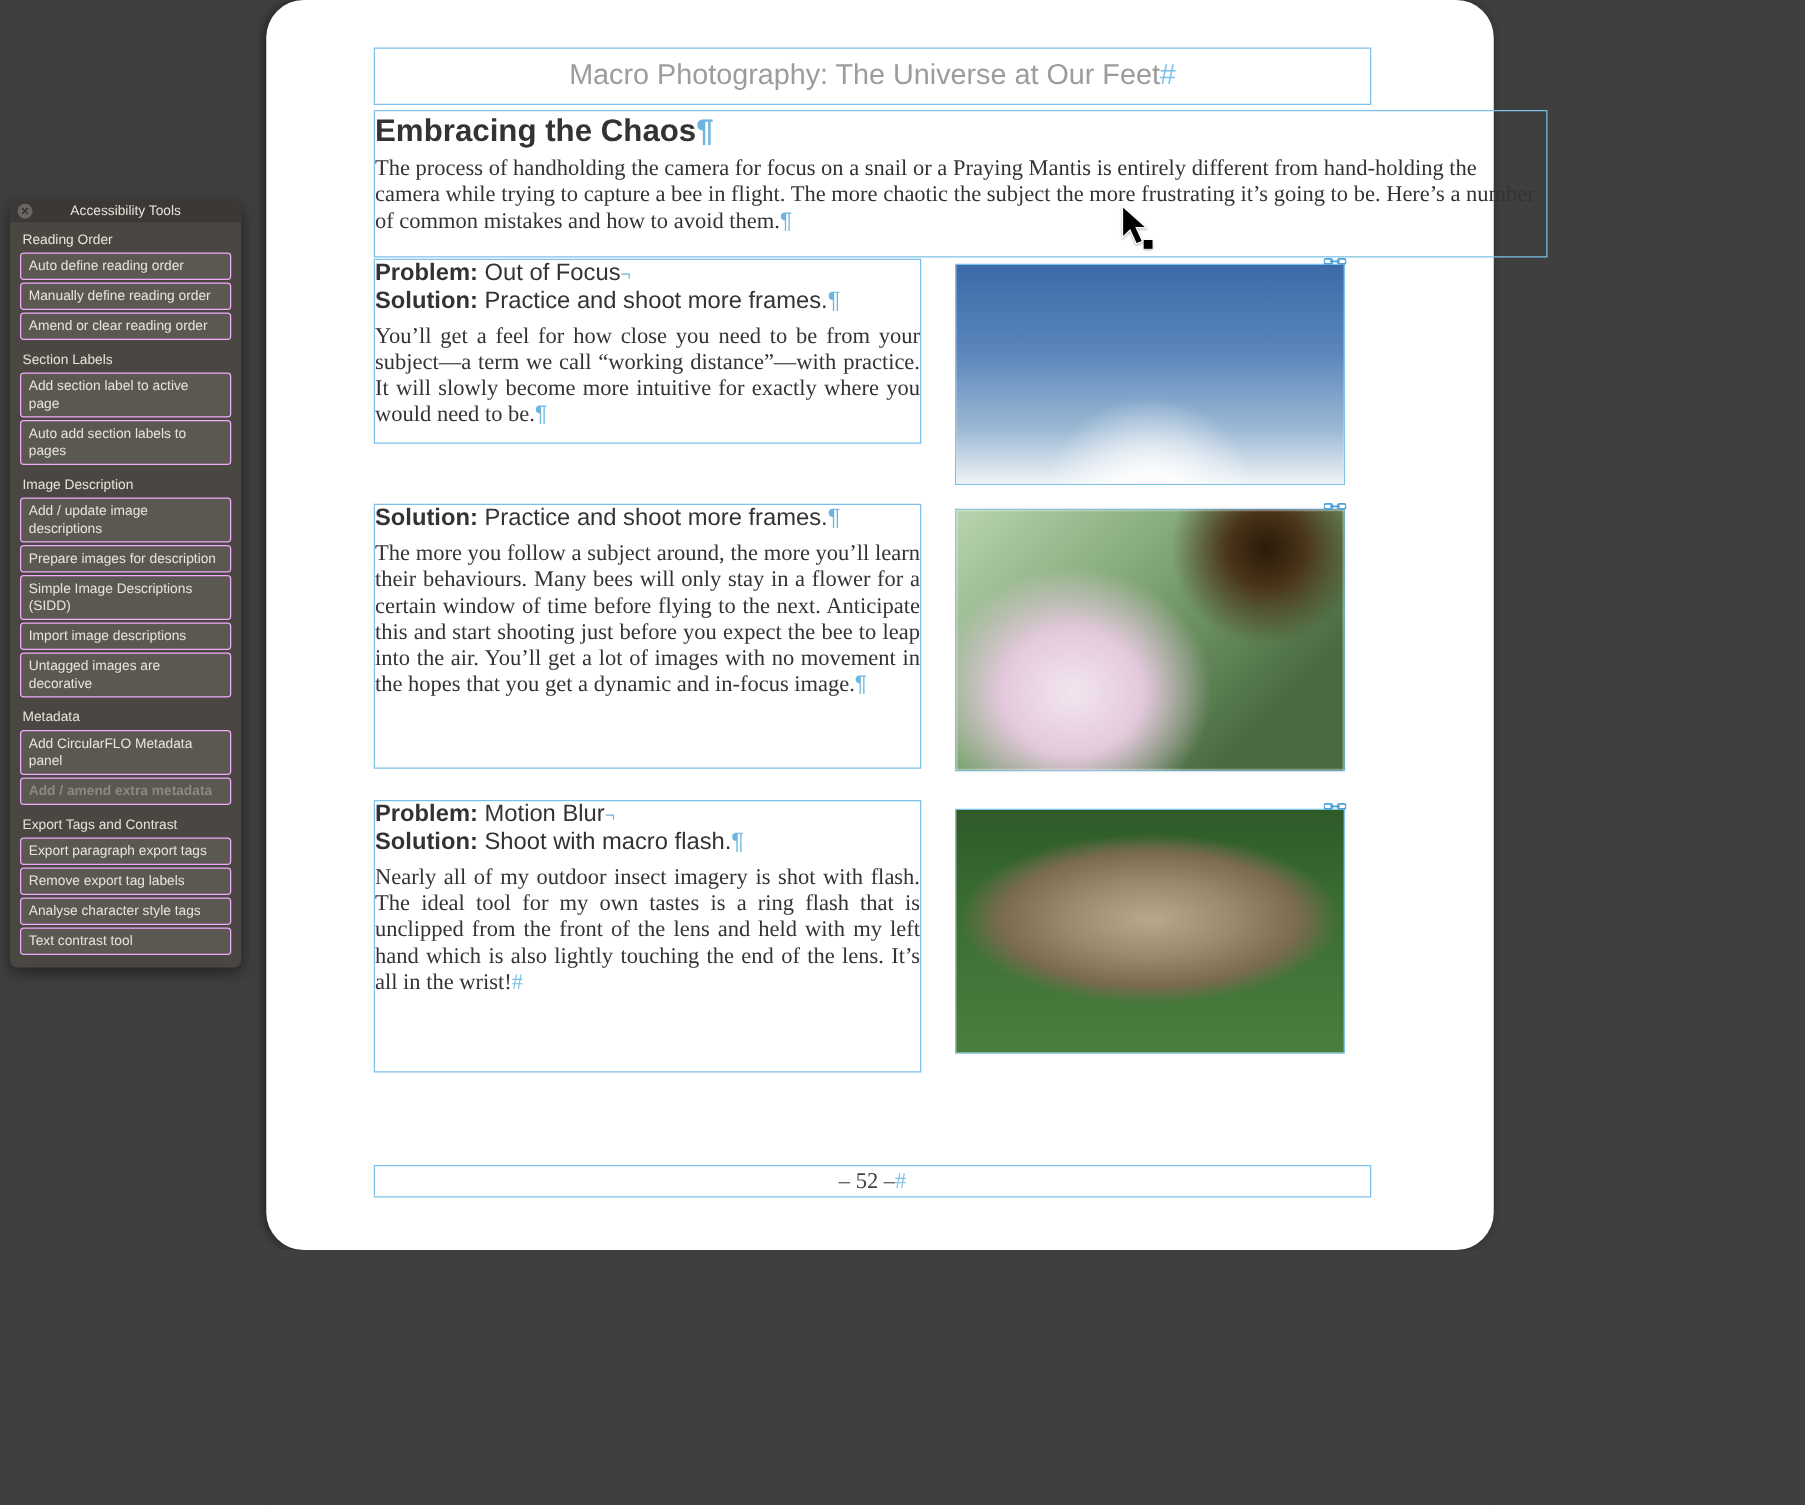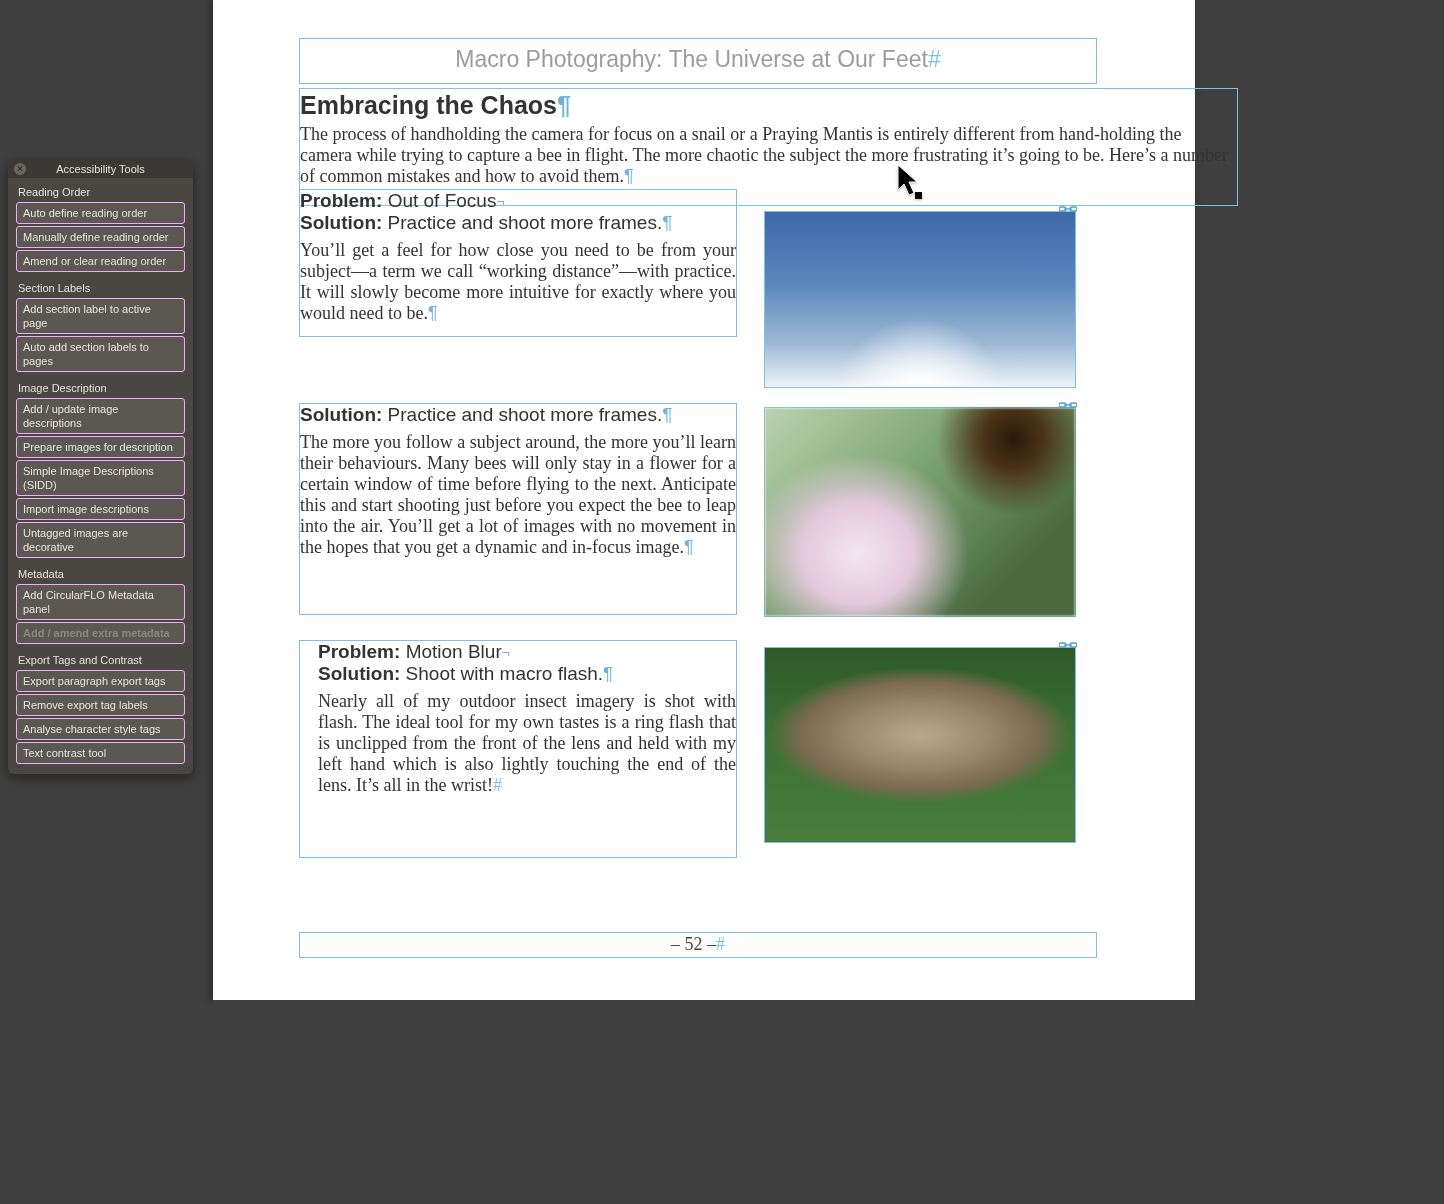--- a/index.html
+++ b/index.html
@@ -71,20 +71,21 @@
 
   
   .doc{
     position:absolute;
     left:213px;
     top:0;
     width:982px;
     height:1000px;
     background:#fff;
     box-shadow:-2px 0 8px rgba(0,0,0,.4);
+    border-radius:30px;
   }
 
   .frame{
     position:absolute;
     border:1px solid #7ec1e8;
     box-sizing:border-box;
   }
 
   .header-frame{
     left:86px;top:38px;width:798px;height:46px;
@@ -108,23 +109,23 @@
     margin:0;
     font-size:18px;
     line-height:21px;
     color:#333;
     font-family:Georgia,"Times New Roman",serif;
   }
   .pil{color:#6db4e0;font-family:Arial,sans-serif;}
   .softret{color:#6db4e0;font-family:Arial,sans-serif;font-size:14px;}
 
   .text-col{left:86px;width:438px;}
-  .col1{top:189px;height:148px;}
+  .col1{top:207px;height:148px;}
   .col2{top:403px;height:212px;}
-  .col3{top:640px;height:218px;padding-left:18px;}
+  .col3{top:640px;height:218px;}
 
   .text-col .label{
     font-family:-apple-system,"Helvetica Neue",Arial,sans-serif;
     font-size:19px;
     color:#333;
   }
   .text-col .label b{font-weight:700;}
   .text-col .body{
     margin-top:6px;
     text-align:justify;

